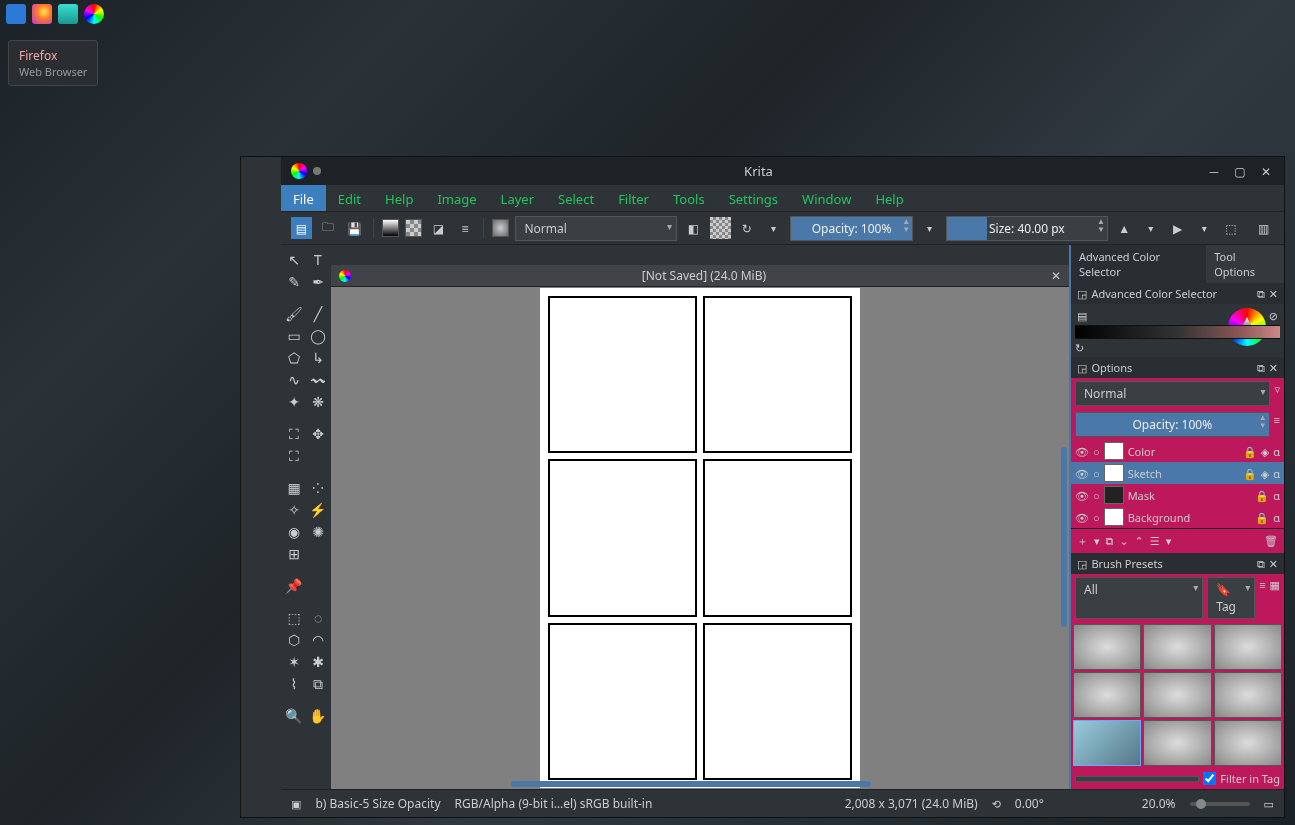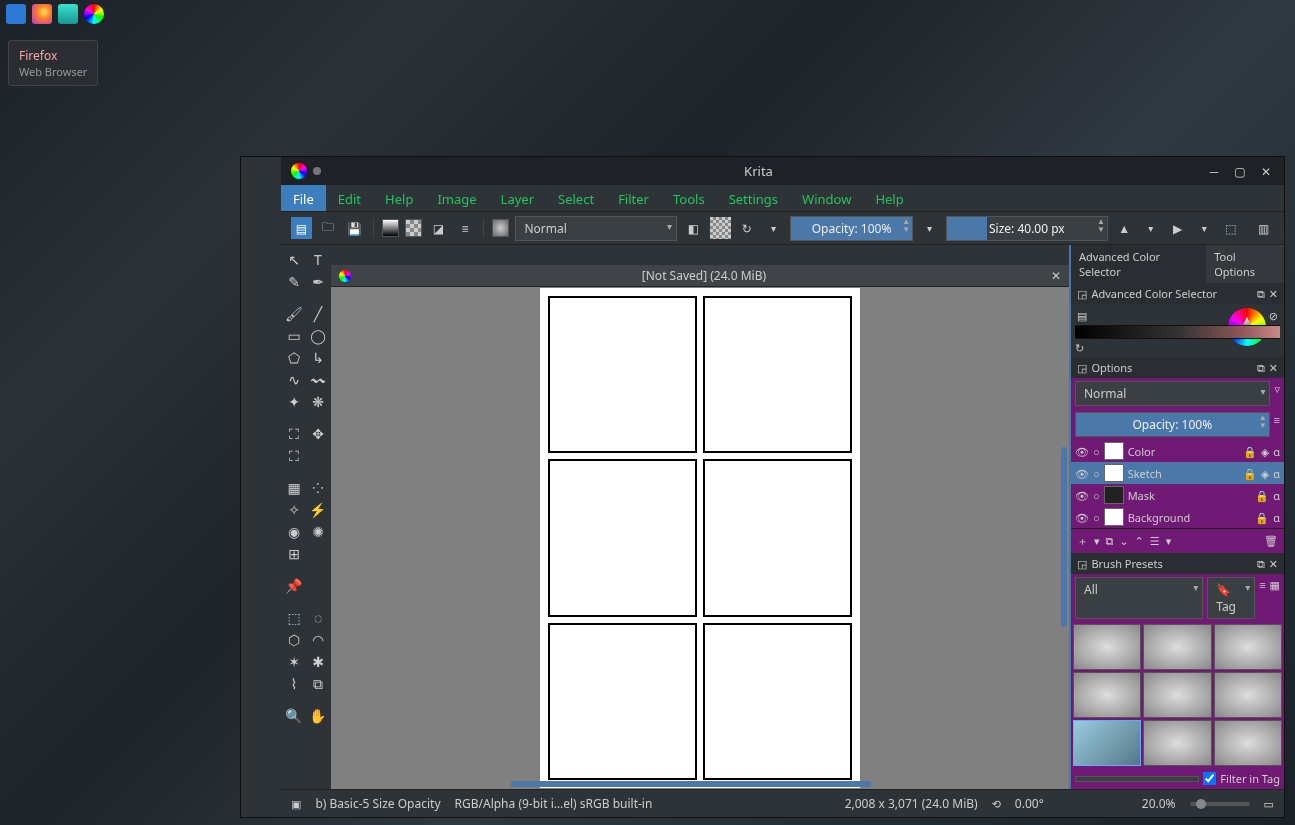--- a/index.html
+++ b/index.html
@@ -33,21 +33,21 @@
 .tool-gap { height: 8px; }
 .canvas-area { flex: 1; display: flex; flex-direction: column; background: #c2410c; margin-top: 20px; }
 .doc-tab { height: 22px; display: flex; align-items: center; background: #404448; padding: 0 8px; border-bottom: 1px solid #222; }
 .doc-tab .tab-title { flex: 1; text-align: center; font-size: 12px; color: #ccc; }
 .doc-tab .close { color: #ccc; cursor: pointer; }
 .canvas-viewport { flex: 1; background: #808080; display: flex; align-items: center; justify-content: center; position: relative; overflow: hidden; }
 .paper { background: #fff; width: 320px; height: 500px; display: grid; grid-template-columns: 1fr 1fr; grid-template-rows: 1fr 1fr 1fr; gap: 6px; padding: 8px; }
 .panel-cell { border: 2px solid #000; }
 .scrollbar-v { position: absolute; right: 2px; top: 160px; width: 6px; height: 180px; background: #4a78a8; border-radius: 3px; }
 .scrollbar-h { position: absolute; bottom: 2px; left: 180px; width: 360px; height: 6px; background: #4a78a8; border-radius: 3px; }
-.right-panels { width: 215px; background: #701a75; border-left: 2px solid #4a78a8; display: flex; flex-direction: column; }
+.right-panels { width: 215px; background: #be185d; border-left: 2px solid #4a78a8; display: flex; flex-direction: column; }
 .panel-tabs { display: flex; background: #35393d; font-size: 11px; }
 .panel-tab { padding: 4px 8px; color: #ccc; cursor: pointer; }
 .panel-tab.active { background: #2a2e32; }
 .panel-header { display: flex; align-items: center; padding: 3px 6px; background: #2a2e32; color: #ccc; font-size: 11px; gap: 4px; }
 .panel-header .spacer { flex: 1; }
 .color-selector { height: 95px; position: relative; background: #2e3338; }
 .color-wheel { position: absolute; right: 18px; top: 4px; width: 38px; height: 38px; border-radius: 50%; background: conic-gradient(red,yellow,lime,cyan,blue,magenta,red); display: flex; align-items:center; justify-content:center; }
 .color-wheel::before { content:""; width: 20px; height: 20px; background: linear-gradient(#fff,#000); clip-path: polygon(50% 0,100% 100%,0 100%); }
 .gradient-bar { position: absolute; bottom: 18px; left: 4px; right: 4px; height: 14px; background: linear-gradient(to right, #000 0%, #333 50%, #8a5555 80%, #c88 100%); border-top: 1px solid #111; border-bottom: 1px solid #111; }
 .layers-panel { }

